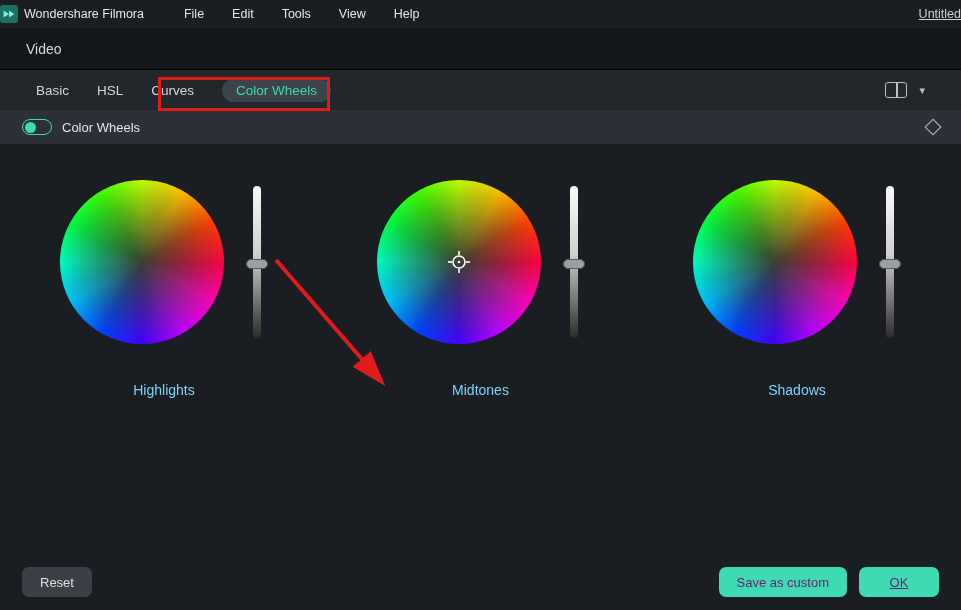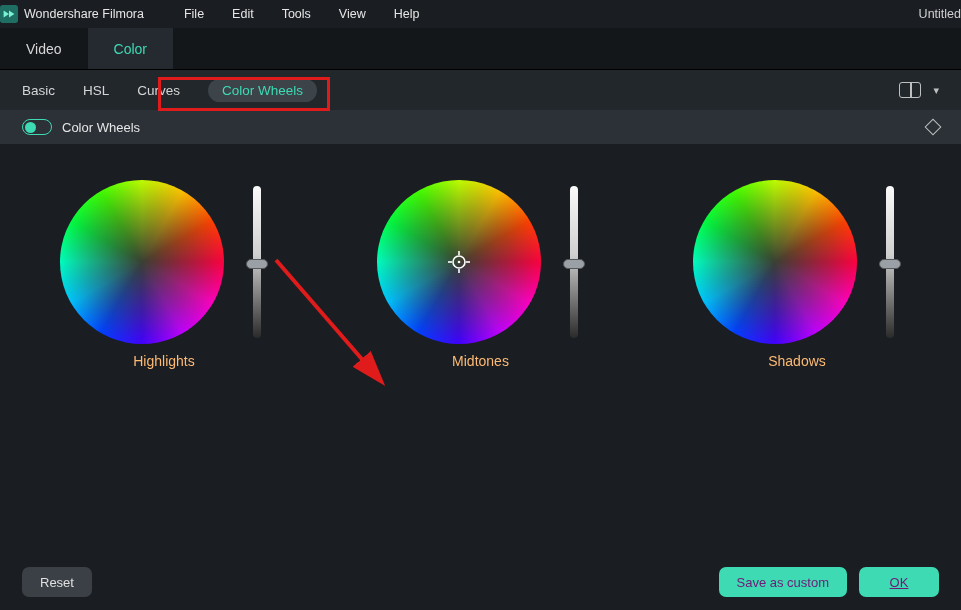--- a/index.html
+++ b/index.html
@@ -3,29 +3,29 @@
 <meta charset="utf-8">
 <style>
   * { box-sizing: border-box; margin: 0; padding: 0; font-family: -apple-system, "Segoe UI", Arial, sans-serif; }
   body { width: 961px; height: 610px; background: #1a1d21; color: #e6e6e6; overflow: hidden; position: relative; }
 
   
   .menubar { height: 28px; display: flex; align-items: center; padding: 0 0; font-size: 12.5px; }
   .menubar .logo { width: 18px; height: 18px; margin-right: 6px; display:flex; align-items:center; justify-content:center; }
   .menubar .app-name { margin-right: 40px; font-weight: 500; }
   .menubar .menu-item { margin-right: 28px; cursor: pointer; }
-  .menubar .doc-title { margin-left: auto; color:#d0d0d0; }
+  .menubar .doc-title { margin-left: auto; color:#d0d0d0;text-decoration:underline; }
 
   
   .primary-tabs { height: 42px; display:flex; align-items:stretch; border-bottom:1px solid #000; background:#14171a;text-align:right; }
   .ptab { padding: 0 26px; display:flex; align-items:center; font-size:14px; cursor:pointer; color:#d6d6d6; }
   .ptab.active { background:#242a30; color:#3ddab4; }
 
   
-  .subtab-row { height:40px; display:flex; align-items:center; background:#22272c; padding:0 22px; position:relative; }
+  .subtab-row { height:40px; display:flex; align-items:center; background:#22272c; padding:0 36px; position:relative; }
   .subtab { margin-right:28px; font-size:13.5px; cursor:pointer; color:#d6d6d6; }
   .subtab.pill { background:#3c4349; color:#3ddab4; padding:4px 14px; border-radius:14px; }
   .compare-btn { margin-left:auto; width:22px; height:16px; border:1.5px solid #bfbfbf; border-radius:3px; position:relative; cursor:pointer; }
   .compare-btn::after { content:""; position:absolute; left:50%; top:0; bottom:0; width:1.5px; background:#bfbfbf; }
   .chev { margin-left:12px; font-size:11px; color:#bfbfbf; cursor:pointer; }
 
   .red-box { position:absolute; left:158px; top:77px; width:172px; height:34px; border:3px solid #e01b1b; pointer-events:none; }
 
   
   .section-head { height:34px; background:#2b3137; display:flex; align-items:center; padding:0 22px; font-size:13px; }
@@ -38,21 +38,21 @@
   .wheel-block { display:flex; flex-direction:column; align-items:center; }
   .wheel-row { display:flex; align-items:center; }
   .wheel { width:164px; height:164px; border-radius:50%; position:relative; cursor:pointer;
     background: conic-gradient(from 90deg,
       #ff0040, #ff00c0, #c000ff, #4000ff, #0040ff, #00c0ff, #00ffc0, #00ff40,
       #40ff00, #c0ff00, #ffc000, #ff4000, #ff0040);
   }
   .wheel::after { content:""; position:absolute; inset:0; border-radius:50%;
     background: radial-gradient(circle at center, #3a3f33 0%, #3a3f3360 46%, transparent 72%);
   }
-  .wheel-label { margin-top:9px; font-size:14px; color:#fdba74; }
+  .wheel-label { margin-top:38px; font-size:14px; color:#7dd3fc; }
 
   .vslider { width:22px; height:152px; margin-left:22px; position:relative; cursor:pointer; }
   .vtrack { position:absolute; left:7px; top:0; width:8px; height:100%; border-radius:5px;
     background: linear-gradient(to bottom, #fafafa 0%, #d0d0d0 45%, #2a2a2a 100%); }
   .vthumb { position:absolute; left:0; width:22px; height:10px; border-radius:6px; background:#9aa0a6; border:1px solid #55595d; }
 
   .crosshair { position:absolute; left:50%; top:50%; width:22px; height:22px; transform:translate(-50%,-50%); z-index:2; pointer-events:none; }
   .crosshair circle.big { fill:none; stroke:#fff; stroke-width:1.6; }
   .crosshair circle.dot { fill:#fff; }
   .crosshair line { stroke:#fff; stroke-width:1.6; }
@@ -82,21 +82,20 @@
   <span class="menu-item">File</span>
   <span class="menu-item">Edit</span>
   <span class="menu-item">Tools</span>
   <span class="menu-item">View</span>
   <span class="menu-item">Help</span>
   <span class="doc-title">Untitled</span>
 </div>
 
 <div class="primary-tabs">
   <div class="ptab">Video</div>
-  <div class="ptab active">Color</div>
 </div>
 
 <div class="subtab-row">
   <span class="subtab">Basic</span>
   <span class="subtab">HSL</span>
   <span class="subtab">Curves</span>
   <span class="subtab pill">Color Wheels</span>
   <span class="compare-btn"></span>
   <span class="chev">▾</span>
 </div>

